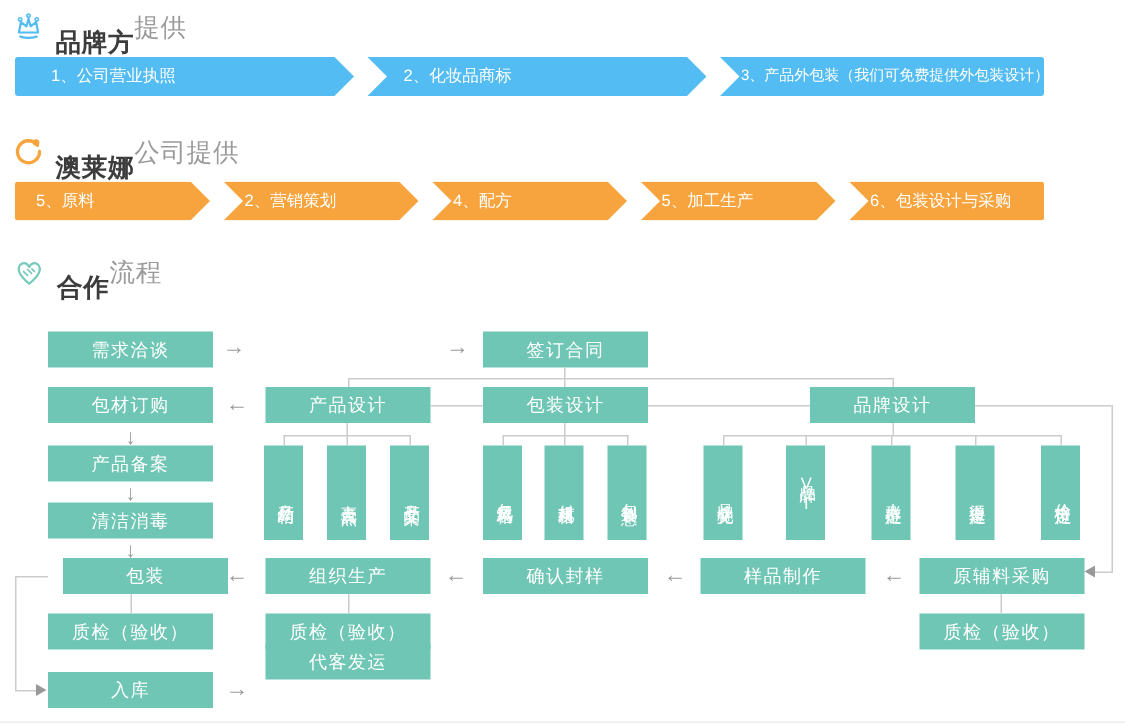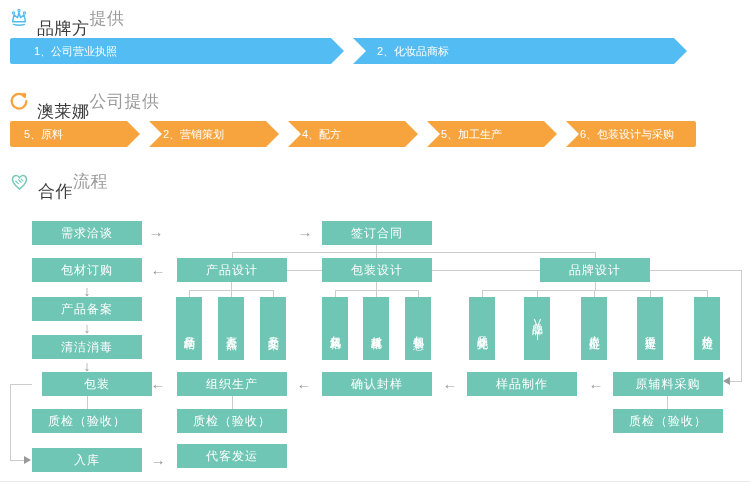--- a/index.html
+++ b/index.html
@@ -5,21 +5,21 @@
   html,body { margin:0; padding:0; }
   body {
     width:750px; height:484px; background:#fff; position:relative;
     font-family:"Liberation Sans","DejaVu Sans",sans-serif;
     overflow:hidden;
   }
 
   
   .sec-title { position:absolute; left:8px; height:24px; display:flex; align-items:center; }
   .sec-title svg { margin-right:7px; }
-  .t-bold { font-size:17px; font-weight:normal; color:#3c3c3c; letter-spacing:.5px;margin-top:20px; }
+  .t-bold { font-size:17px; font-weight:bold; color:#3c3c3c; letter-spacing:.5px;margin-top:20px; }
   .t-light { font-size:17px; color:#9a9a9a; letter-spacing:.5px; }
 
   
   .bar { position:absolute; left:10px; width:686px; height:26px; display:flex; }
   .bar .seg {
     position:relative; flex:1 1 0; color:#fff; font-size:11px; line-height:26px;
     padding-left:24px; box-sizing:border-box; white-space:nowrap; overflow:hidden;
   }
   .bar .seg.first { clip-path:polygon(0 0, calc(100% - 13px) 0, 100% 50%, calc(100% - 13px) 100%, 0 100%); border-radius:2px 0 0 2px; }
   .bar .seg.mid   { clip-path:polygon(0 0, calc(100% - 13px) 0, 100% 50%, calc(100% - 13px) 100%, 0 100%, 13px 50%); }
@@ -62,20 +62,21 @@
     <circle cx="18" cy="6.5" r="1.2" fill="none" stroke="#53bcf2" stroke-width="1.2"></circle>
     <path d="M6 19 Q12 20.8 18 19" fill="none" stroke="#53bcf2" stroke-width="1.6" stroke-linecap="round"></path>
   </svg>
   <span class="t-bold">品牌方</span>
     <span class="t-light">提供</span>
 </div>
 
 <div class="bar blue" style="top:38px">
   <div class="seg first">1、公司营业执照</div>
   <div class="seg mid">2、化妆品商标</div>
+  <div class="seg last">3、产品外包装（我们可免费提供外包装设计）</div>
 </div>
 
 <div class="sec-title" style="top:89px">
   <svg width="22" height="22" viewBox="0 0 24 24">
     <path d="M18.5 7.5 A8 8 0 1 0 20 12" fill="none" stroke="#f8a43e" stroke-width="2.4" stroke-linecap="round"></path>
     <circle cx="17.5" cy="5.5" r="2.4" fill="#f8a43e"></circle>
   </svg>
   <span class="t-bold">澳莱娜</span>
     <span class="t-light">公司提供</span>
 </div>
@@ -126,21 +127,21 @@
   <div class="node" style="left:177px;top:372px">组织生产</div>
   <div class="node" style="left:467px;top:372px">样品制作</div>
   <div class="node" style="left:322px;top:372px">确认封样</div>
   <div class="node" style="left:613px;top:372px">原辅料采购</div>
 
   <div class="node" style="left:32px;top:409px">质检（验收）</div>
   <div class="node" style="left:177px;top:409px">质检（验收）</div>
   <div class="node" style="left:613px;top:409px">质检（验收）</div>
 
   <div class="node" style="left:32px;top:448px">入库</div>
-  <div class="node" style="left:177px;top:444px">代客发运</div>
+  <div class="node" style="left:177px;top:429px">代客发运</div>
 
   <i class="ln" style="left:376px;top:245px;height:7px"></i>
   <i class="ln" style="left:232px;top:252px;width:364px"></i>
   <i class="ln" style="left:232px;top:252px;height:6px"></i>
   <i class="ln" style="left:376px;top:252px;height:6px"></i>
   <i class="ln" style="left:595px;top:252px;height:6px"></i>
   <i class="ln" style="left:287px;top:270px;width:35px"></i>
   <i class="ln" style="left:432px;top:270px;width:108px"></i>
   <i class="ln" style="left:650px;top:270px;width:91px"></i>
   <i class="ln" style="left:741px;top:270px;height:112px"></i>

